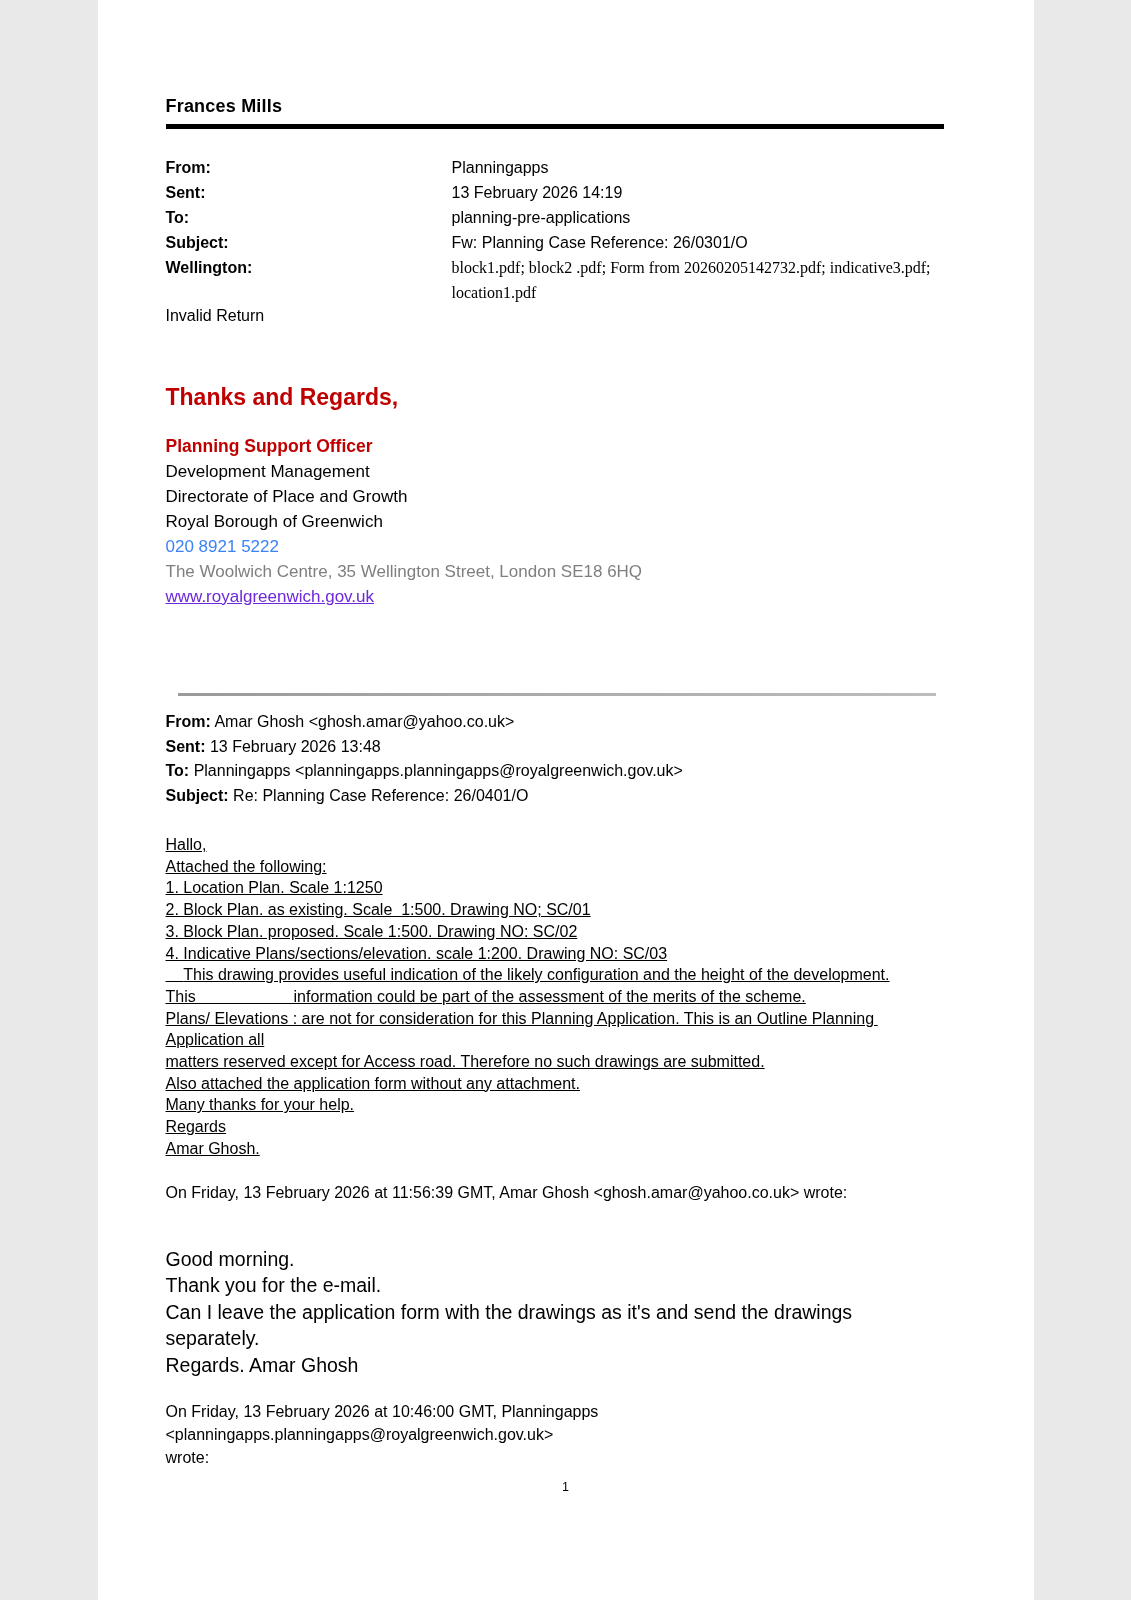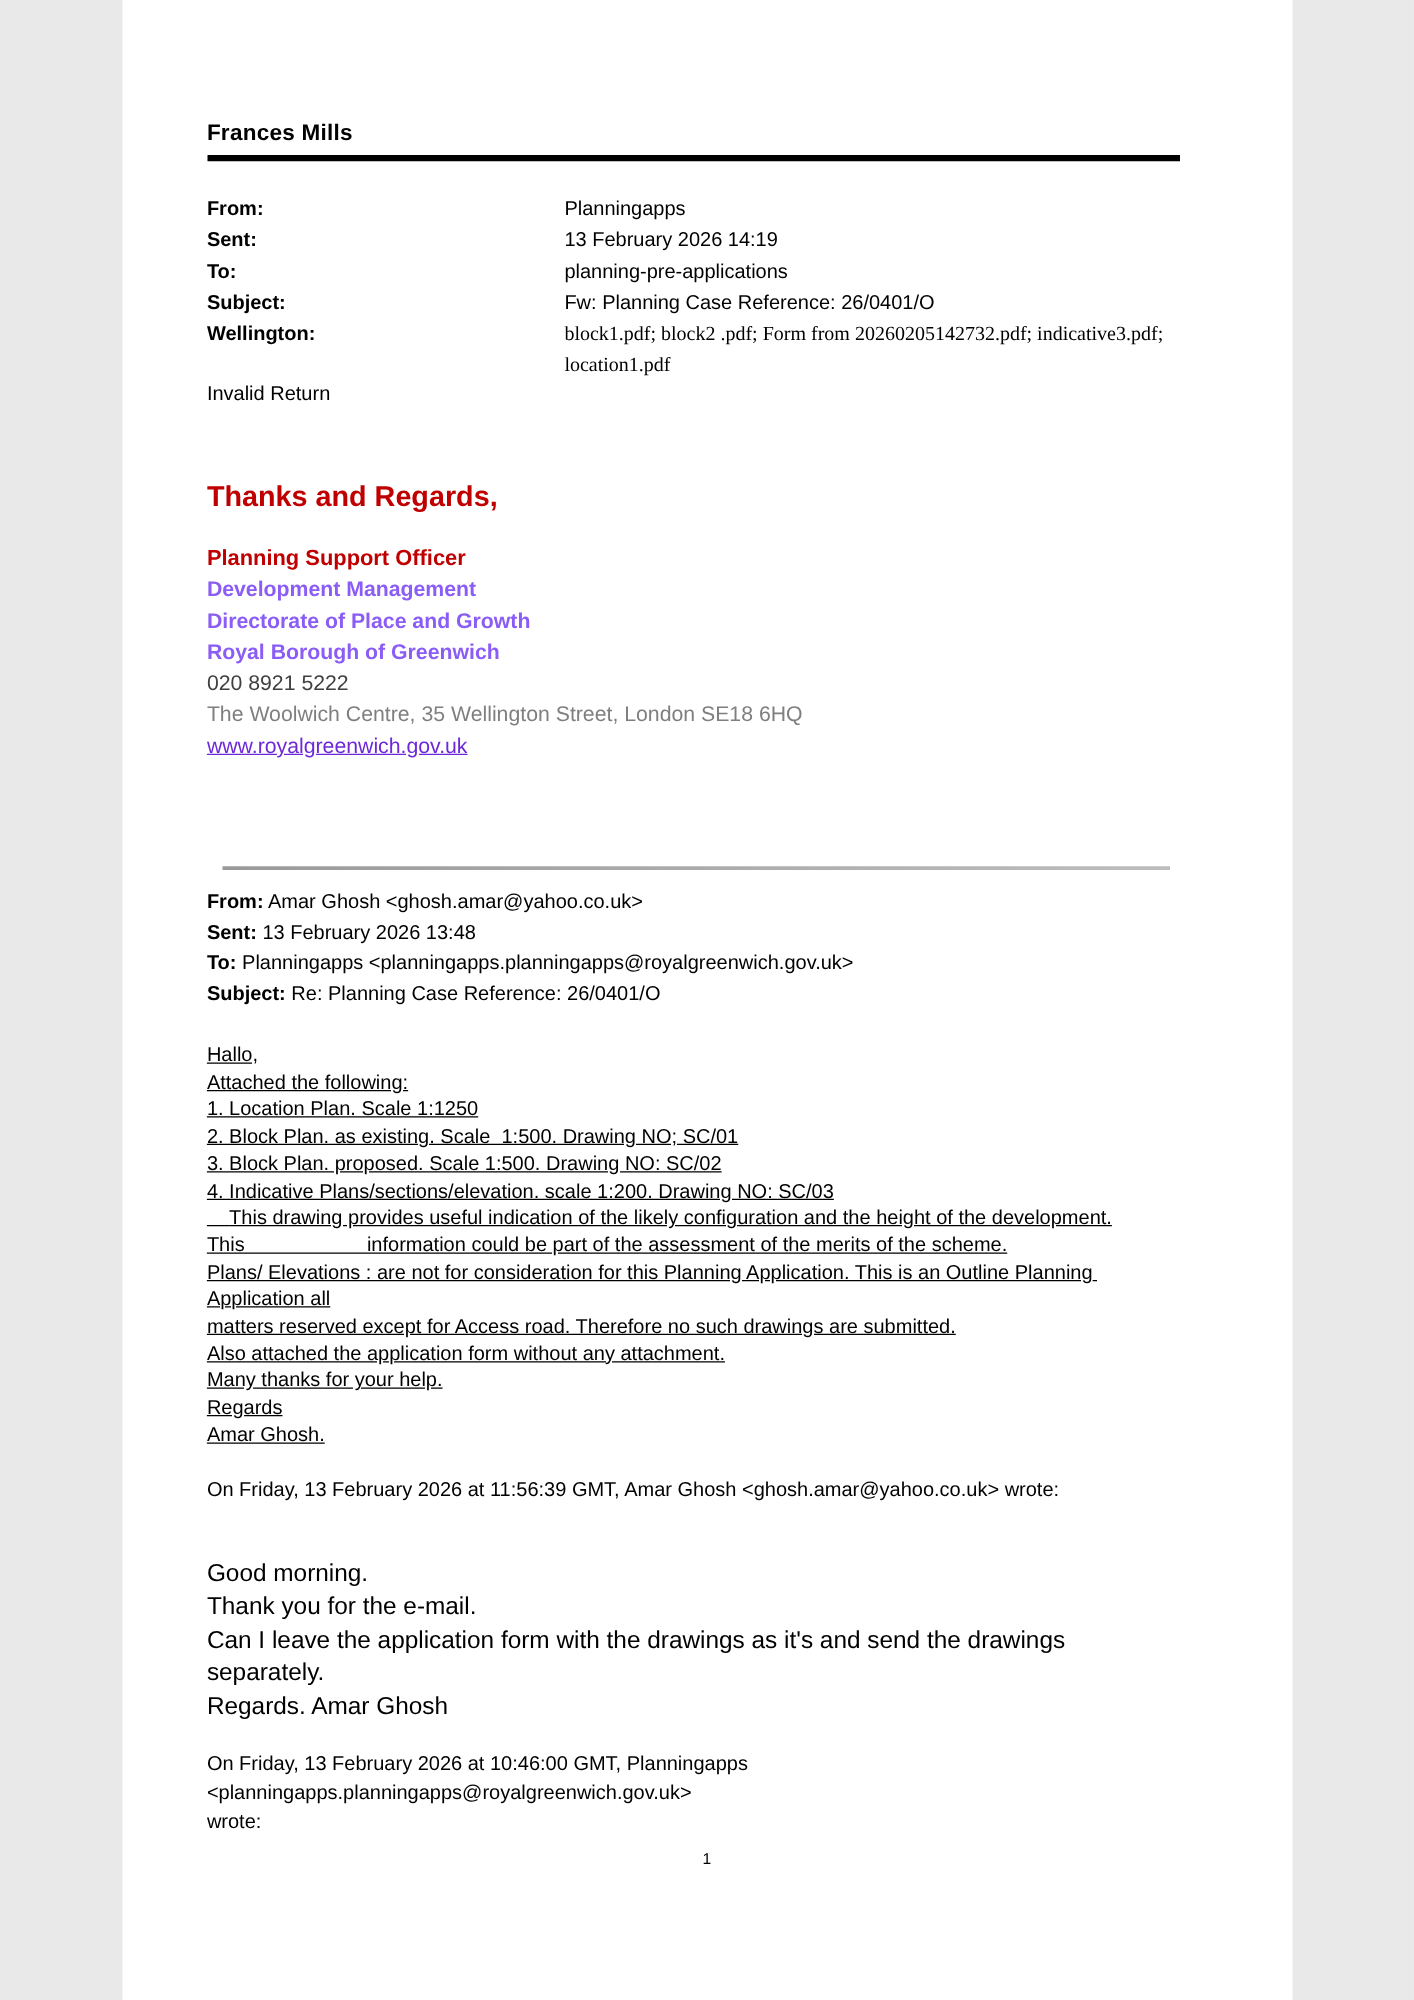--- a/index.html
+++ b/index.html
@@ -45,22 +45,22 @@
     color: #C00000;
     font-weight: bold;
     font-size: 23px;
     margin-bottom: 24px;
   }
   .sig-role {
     color: #C00000;
     font-weight: bold;
     font-size: 17.5px;
   }
-  .sig-red { color: #8b5cf6; font-weight: bold; }
-  .sig-black { color: #404040; }
+  .sig-red { color: #000000; }
+  .sig-black { color: #3b82f6; }
   .sig-gray { color: #7f7f7f; }
   .sig-link {
     color: #6d28d9;
     text-decoration: underline;
     cursor: pointer;
   }
   .divider {
     margin-top: 84px;
     margin-left: 12px;
     margin-right: 8px;
@@ -119,21 +119,21 @@
     <div class="label">From:</div>
     <div class="value">Planningapps</div>
 
     <div class="label">Sent:</div>
     <div class="value">13 February 2026 14:19</div>
 
     <div class="label">To:</div>
     <div class="value">planning-pre-applications</div>
 
     <div class="label">Subject:</div>
-    <div class="value">Fw: Planning Case Reference: 26/0401/O</div>
+    <div class="value">Fw: Planning Case Reference: 26/0301/O</div>
 
     <div class="label">Wellington:</div>
     <div class="value pre">block1.pdf; block2 .pdf; Form from 20260205142732.pdf; indicative3.pdf;
 location1.pdf</div>
   </div>
 
   <div class="invalid-return">Invalid Return</div>
 
   <div class="signature">
     <div class="sig-closing">Thanks and Regards,</div>

